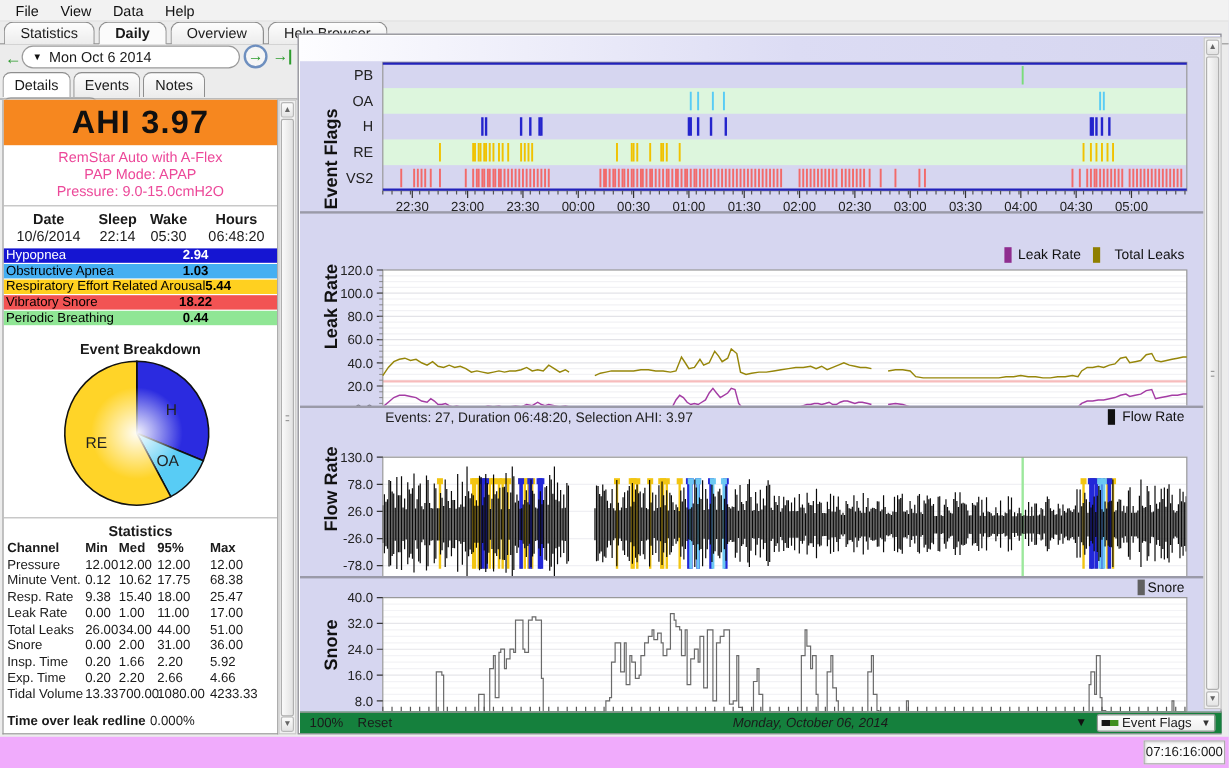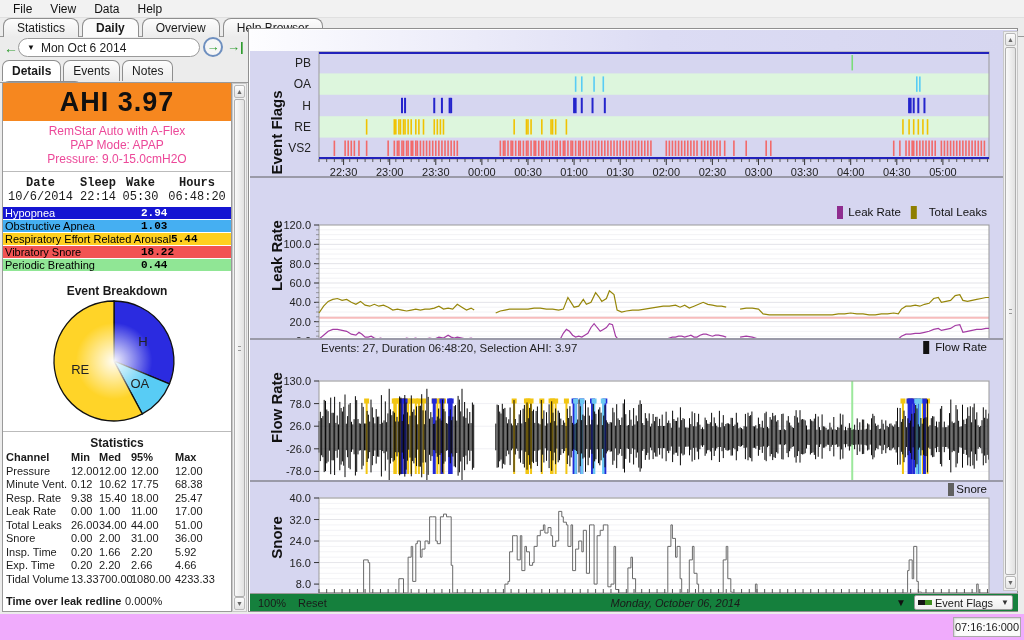--- a/index.html
+++ b/index.html
@@ -24,35 +24,35 @@
   #datecombo { position:absolute; left:18px; top:1px; width:182px; height:19px; border:1px solid #9A9A9A; border-radius:10px; background:#fff; display:flex; align-items:center; padding:0 8px; }
   #datecombo .tri { color:#111; font-size:8px; margin-right:6px; }
   #datecombo .val { font-size:12px; }
   #next-btn { position:absolute; left:203px; top:0px; width:20px; height:20px; border:2px solid #6E8FBF; border-radius:50%; background:#F6F6F6; color:#2E9C2E; font-weight:bold; font-size:13px; text-align:center; line-height:16px; }
   #skip-btn { position:absolute; left:227px; top:2px; color:#2E9C2E; font-weight:bold; font-size:13px; }
 
   
   #subtabs { position:absolute; left:0; top:60px; width:248px; height:23px; }
   #subtabs .tabline { position:absolute; left:0; right:0; bottom:0; height:1px; background:#9A9A9A; }
   .stab { display:inline-block; margin-left:2px; padding:3px 9px 3px; font-size:12px; border:1px solid #8E8E8E; border-bottom:none; border-radius:7px 7px 0 0; background:linear-gradient(#FDFDFD,#ECECEC); }
-  .stab.active { font-weight:bold; background:#FFFFFF; }
+  .stab.active { font-weight:normal; background:#FFFFFF; }
 
   
   #details-box { position:absolute; left:2px; top:83px; width:230px; height:529px; background:#fff; border:1px solid #9A9A9A; border-top:none; overflow:hidden; }
   #ahi-banner { height:38px; background:#F6871F; text-align:center; font-size:27px; font-weight:bold; color:#101010; line-height:38px; letter-spacing:1px; }
   .centerline { text-align:center; font-size:12px; line-height:14px; color:#ec4899; }
   .divider { border-top:1px solid #BBB; margin:5px 0 4px; }
-  #session-table { width:100%; margin-top:2px;font-family:Liberation Mono, monospace; }
+  #session-table { width:100%; margin-top:2px; }
   .sess-row { display:flex; }
   .sess-cell { text-align:center; font-size:12px; line-height:14px; }
   .sess-cell.h { font-weight:bold; }
   .sc0{width:75px}.sc1{width:40px}.sc2{width:45px}.sc3{width:68px}
   .ev-row { display:flex; height:12px; align-items:center; font-size:11px; line-height:12px; margin-top:1px; }
   .ev-label { flex:1; padding-left:2px; white-space:nowrap; }
-  .ev-value { width:44px; text-align:left; font-weight:bold; margin-right:46px;font-family:Liberation Mono, monospace; }
+  .ev-value { width:44px; text-align:center; font-weight:bold; margin-right:46px; }
   .sec-title { text-align:center; font-weight:bold; font-size:12px; }
   #pie-wrap { text-align:center; }
   #stats-table { font-size:11px; margin-top:1px; }
   .st-row { display:flex; line-height:13.5px; }
   .st-c { white-space:nowrap; }
   .stc0{width:68px; padding-left:3px;}.stc1{width:28px}.stc2{width:32px}.stc3{width:44px}.stc4{width:46px}
   .st-row.h .st-c { font-weight:bold; }
   #redline-row { display:flex; font-size:11px; margin-top:9px; }
   #redline-row .lab { font-weight:bold; width:122px; padding-left:3px; }
 

